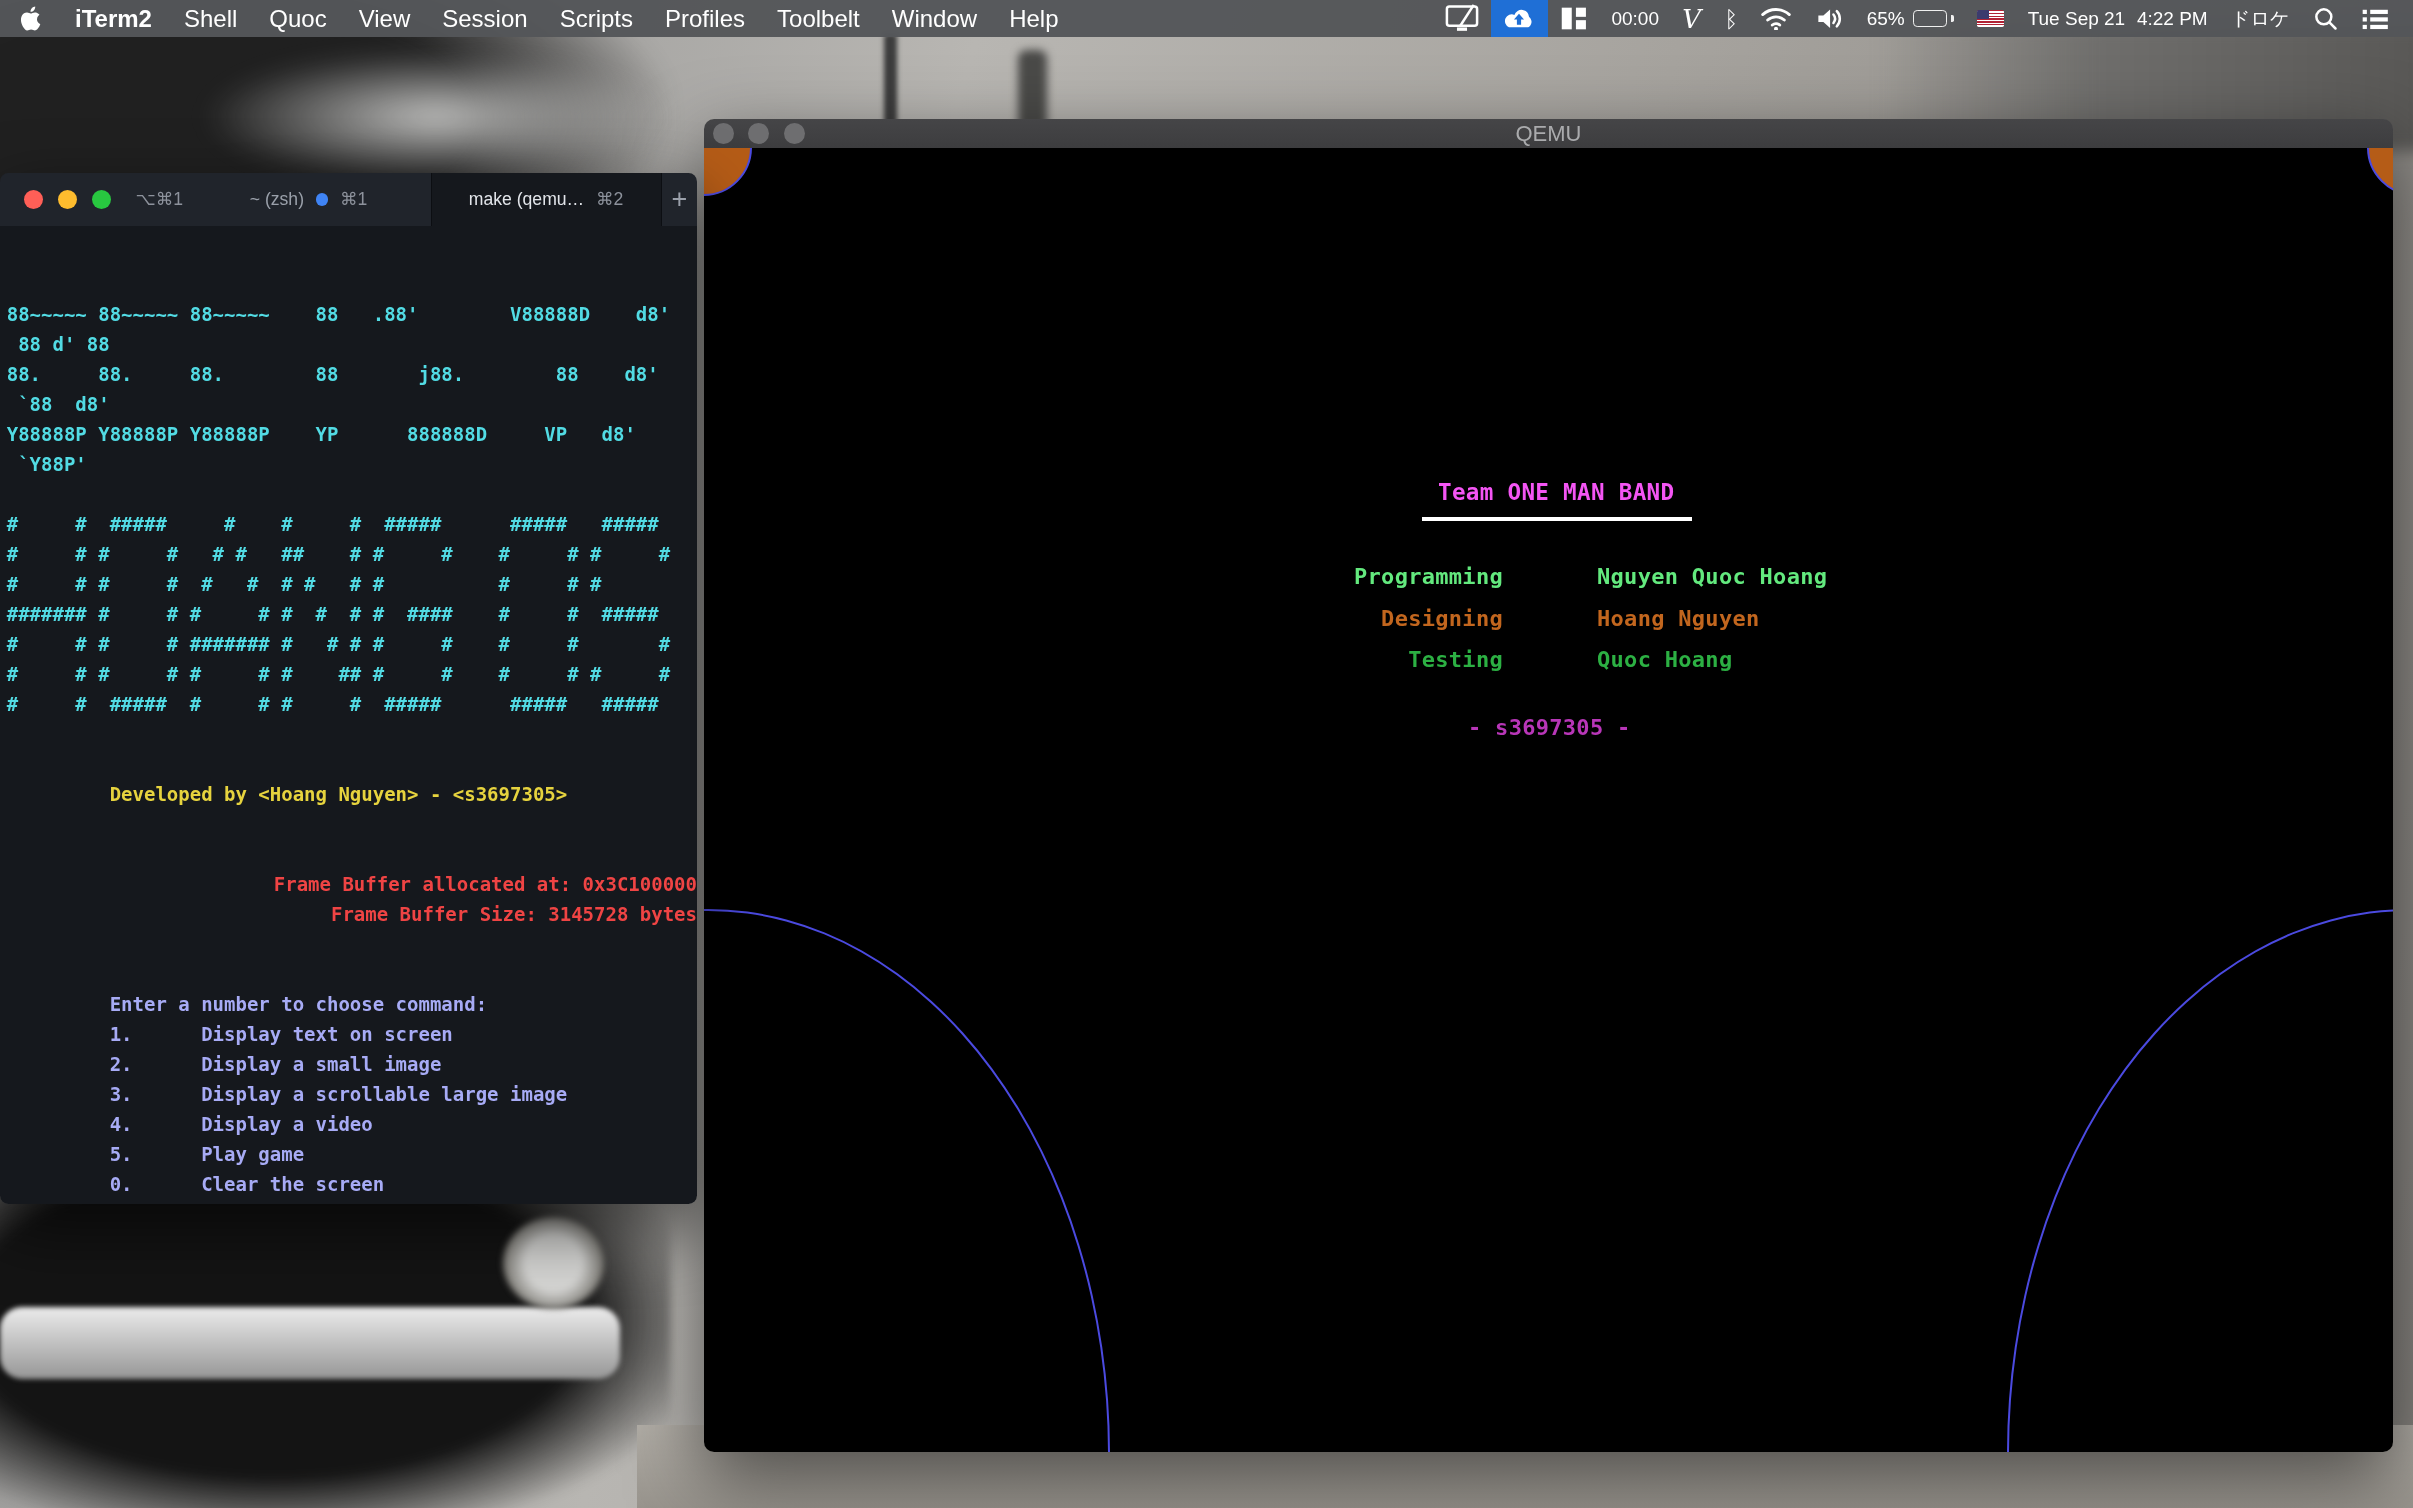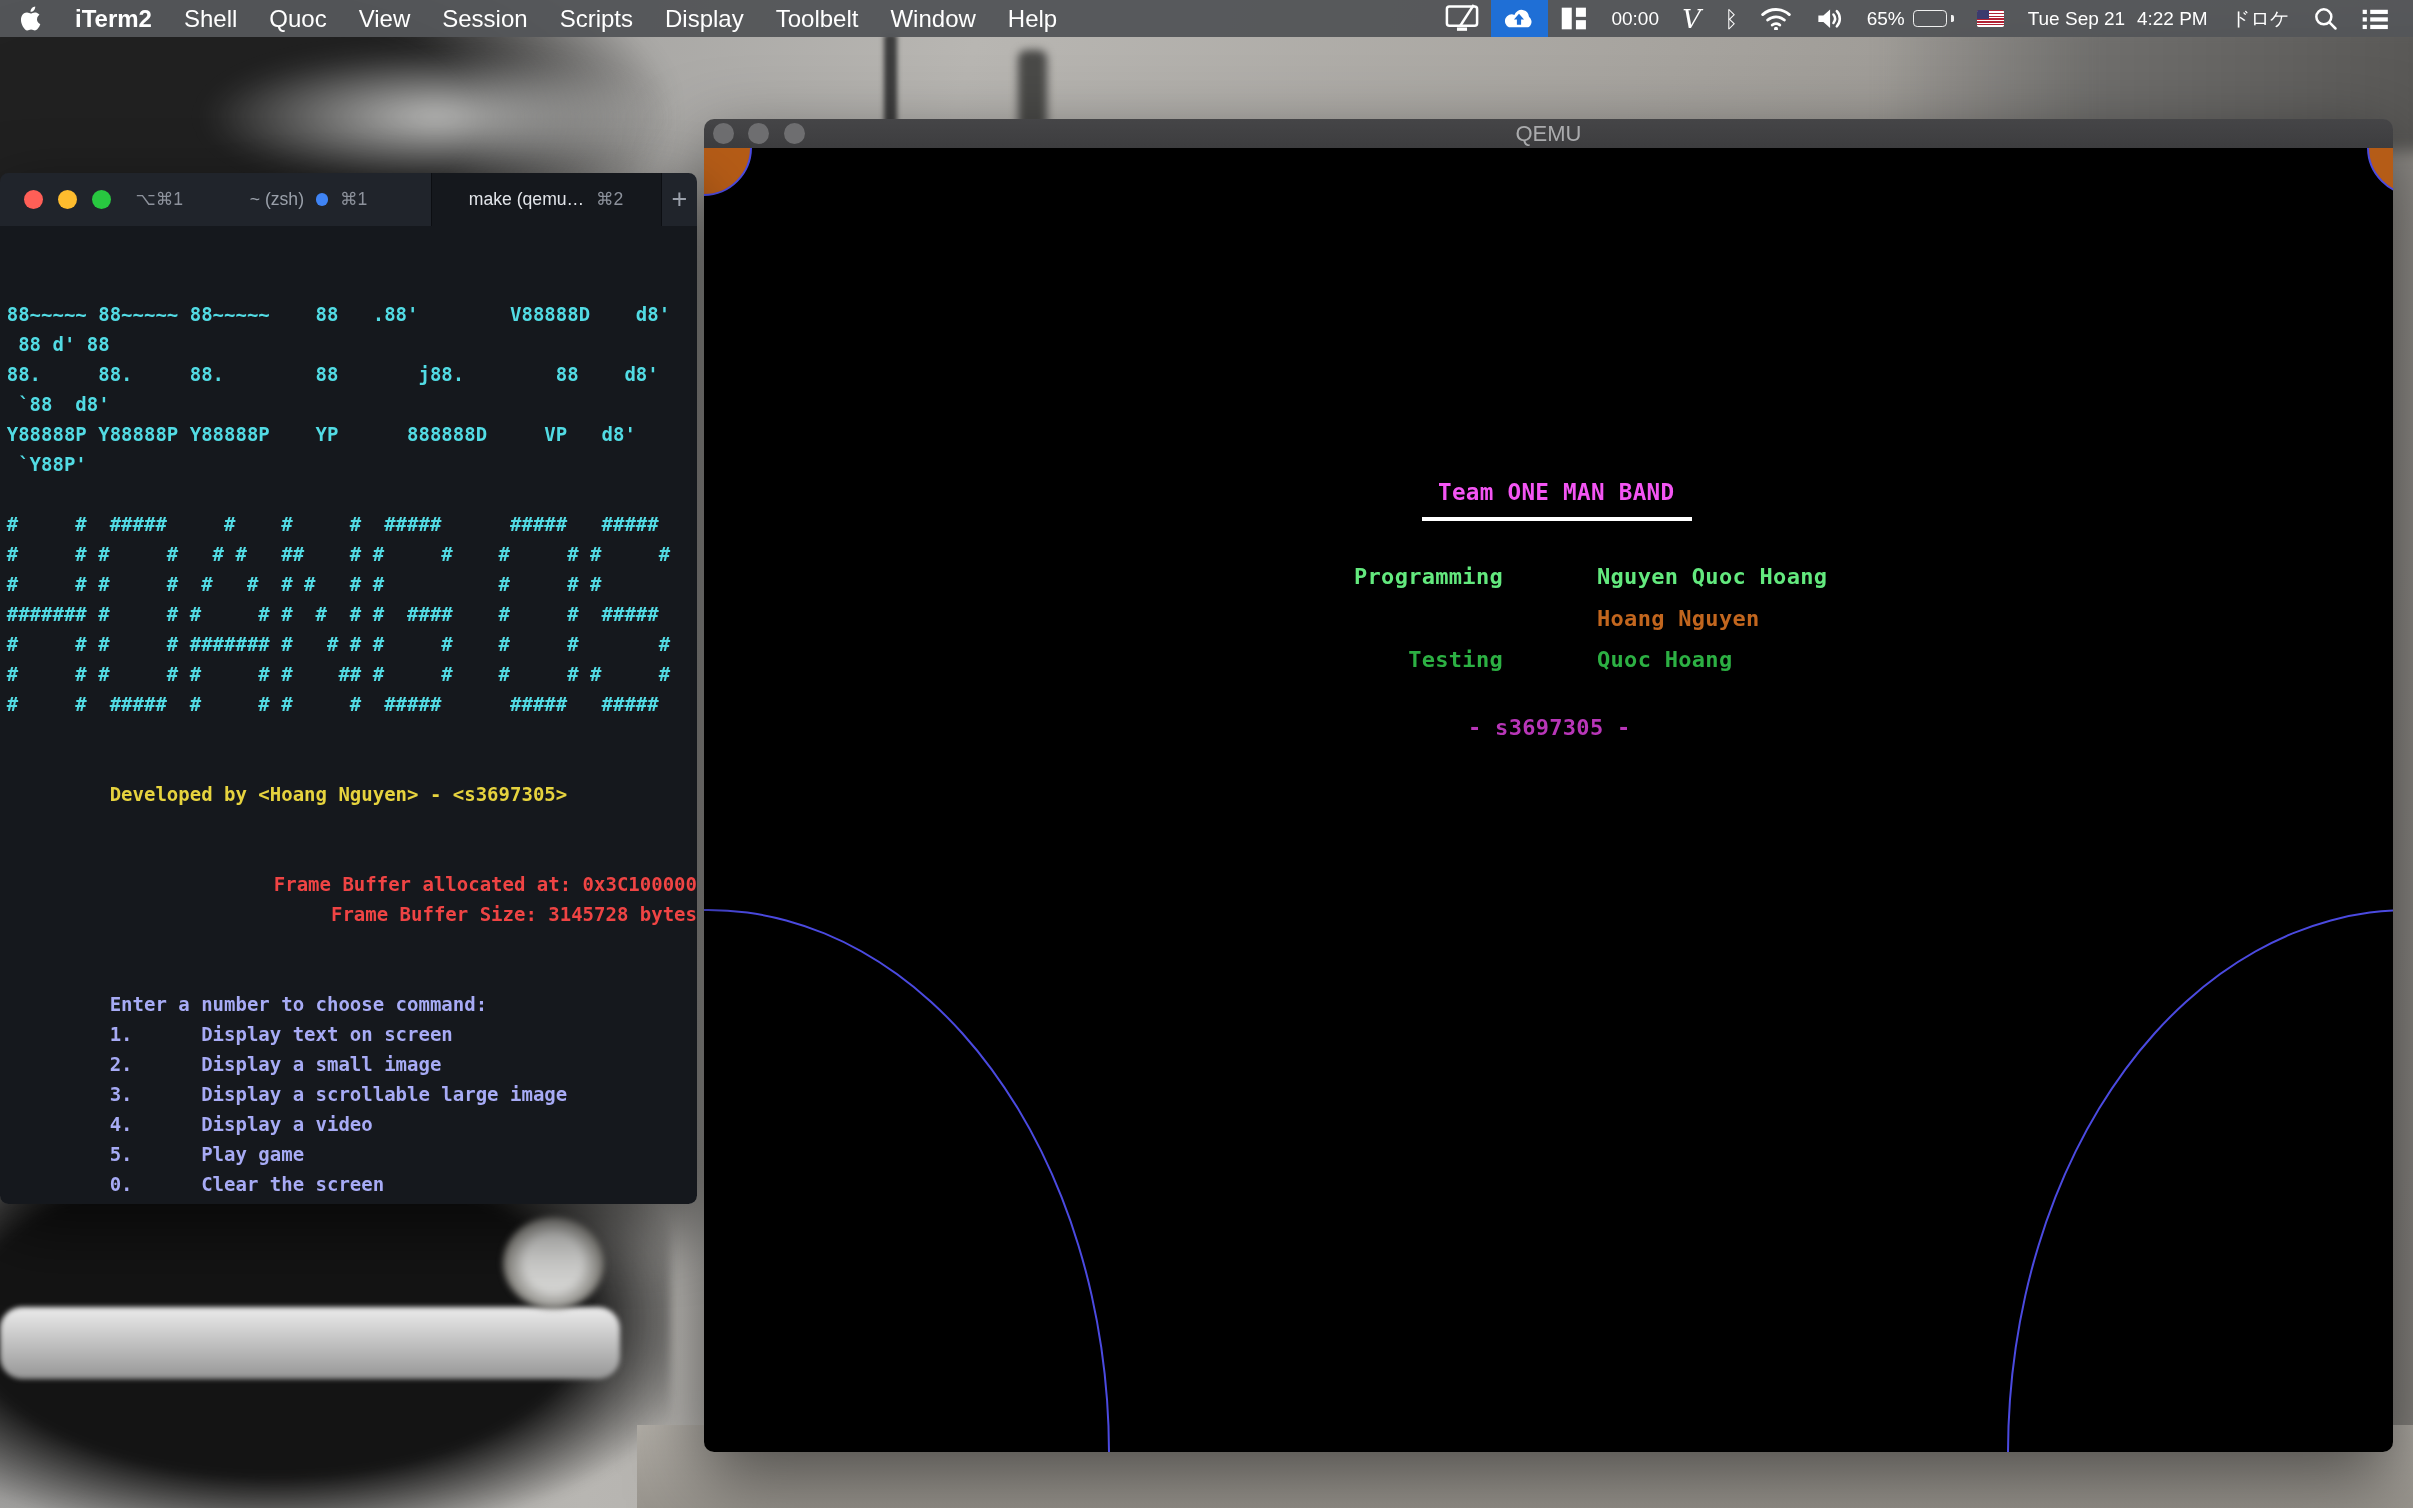--- a/index.html
+++ b/index.html
@@ -124,20 +124,21 @@
     <div class="q-ellipse" id="q-ellipse-left" style="left: -398px; top: 761px; border-color: rgb(75, 74, 224);"></div>
     <div class="q-ellipse" id="q-ellipse-right" style="left: 1303px; top: 761px; border-color: rgb(75, 74, 224);"></div>
     <div class="q-team" style="color: rgb(244, 85, 244);">Team ONE MAN BAND</div>
     <div class="q-underline"></div>
     <div id="q-credits">
         <div class="q-row" style="top: 416px; color: rgb(99, 233, 126);">
           <span class="q-role">Programming</span>
           <span class="q-name">Nguyen Quoc Hoang</span>
         </div>
         <div class="q-row" style="top: 458px; color: rgb(194, 102, 30);">
+          <span class="q-role">Designing</span>
           <span class="q-name">Hoang Nguyen</span>
         </div>
         <div class="q-row" style="top: 499px; color: rgb(44, 176, 67);">
           <span class="q-role">Testing</span>
           <span class="q-name">Quoc Hoang</span>
         </div>
       </div>
     <div class="q-sid" style="color: rgb(184, 54, 184);">- s3697305 -</div>
   </div>
 </div>
@@ -173,21 +174,21 @@
       <path fill="#ffffff" d="M21.3 17c0-3.6 2.9-5.3 3-5.4-1.6-2.4-4.2-2.7-5.1-2.8-2.2-.2-4.2 1.3-5.3 1.3-1.1 0-2.8-1.3-4.6-1.2-2.4 0-4.6 1.4-5.8 3.5-2.5 4.3-.7 10.7 1.8 14.2 1.2 1.7 2.6 3.6 4.4 3.5 1.8-.1 2.5-1.1 4.6-1.1s2.8 1.1 4.6 1.1c1.9 0 3.2-1.7 4.3-3.4 1.4-2 1.9-3.9 2-4-.1-.1-3.9-1.5-3.9-5.7zM17.7 6.1c1-1.2 1.6-2.8 1.5-4.4-1.4.1-3.1.9-4.1 2.1-.9 1-1.7 2.7-1.5 4.3 1.5.1 3.1-.8 4.1-2z"></path>
     </svg>
   </div>
   <div class="menu-items" id="menus">
     <div class="menu-item app">iTerm2</div>
   <div class="menu-item">Shell</div>
       <div class="menu-item">Quoc</div>
       <div class="menu-item">View</div>
       <div class="menu-item">Session</div>
       <div class="menu-item">Scripts</div>
-      <div class="menu-item">Display</div>
+      <div class="menu-item">Profiles</div>
       <div class="menu-item">Toolbelt</div>
       <div class="menu-item">Window</div>
       <div class="menu-item">Help</div>
     </div>
 
   <div class="status-area">
     <div class="status-item">
       <svg width="34" height="28.5" viewBox="0 0 40 34">
         <rect x="2" y="3" width="36" height="23" rx="3" fill="none" stroke="#fff" stroke-width="3"></rect>
         <line x1="34" y1="1" x2="18" y2="26" stroke="#fff" stroke-width="3"></line>

